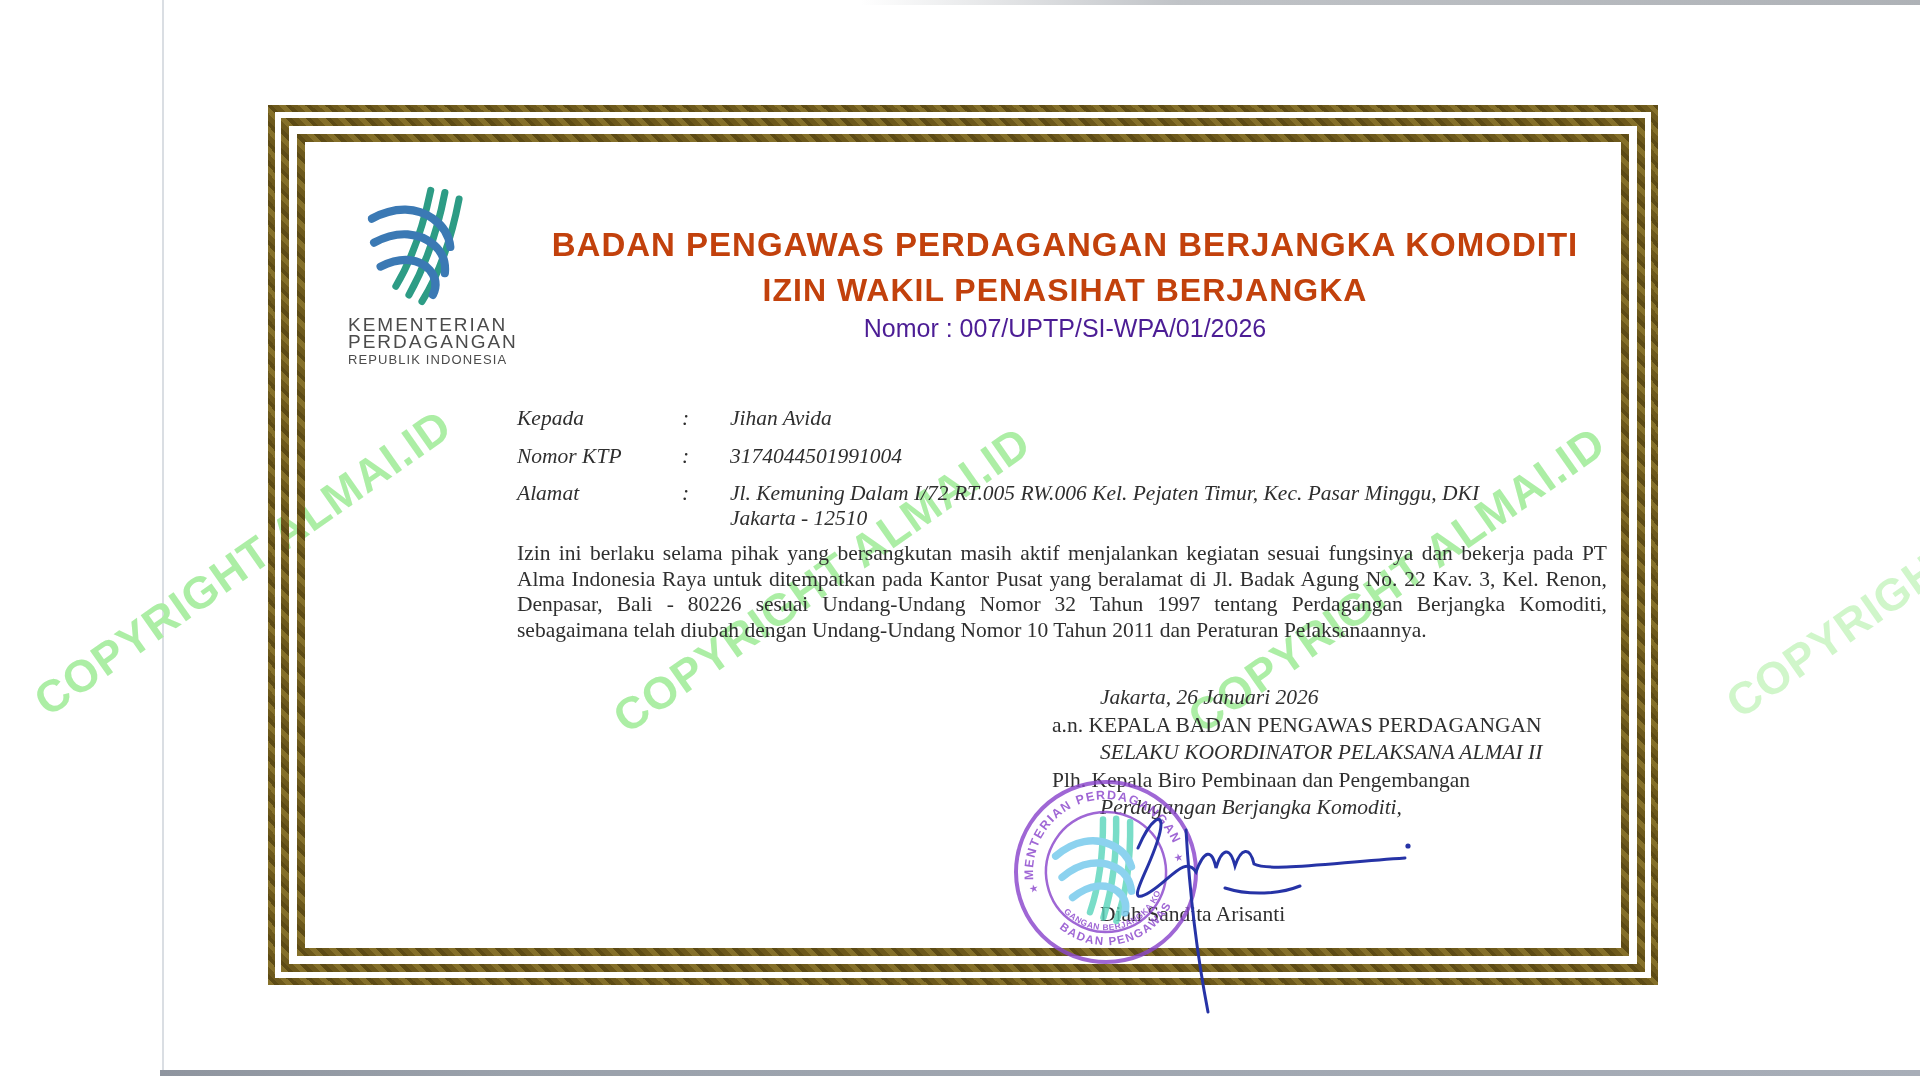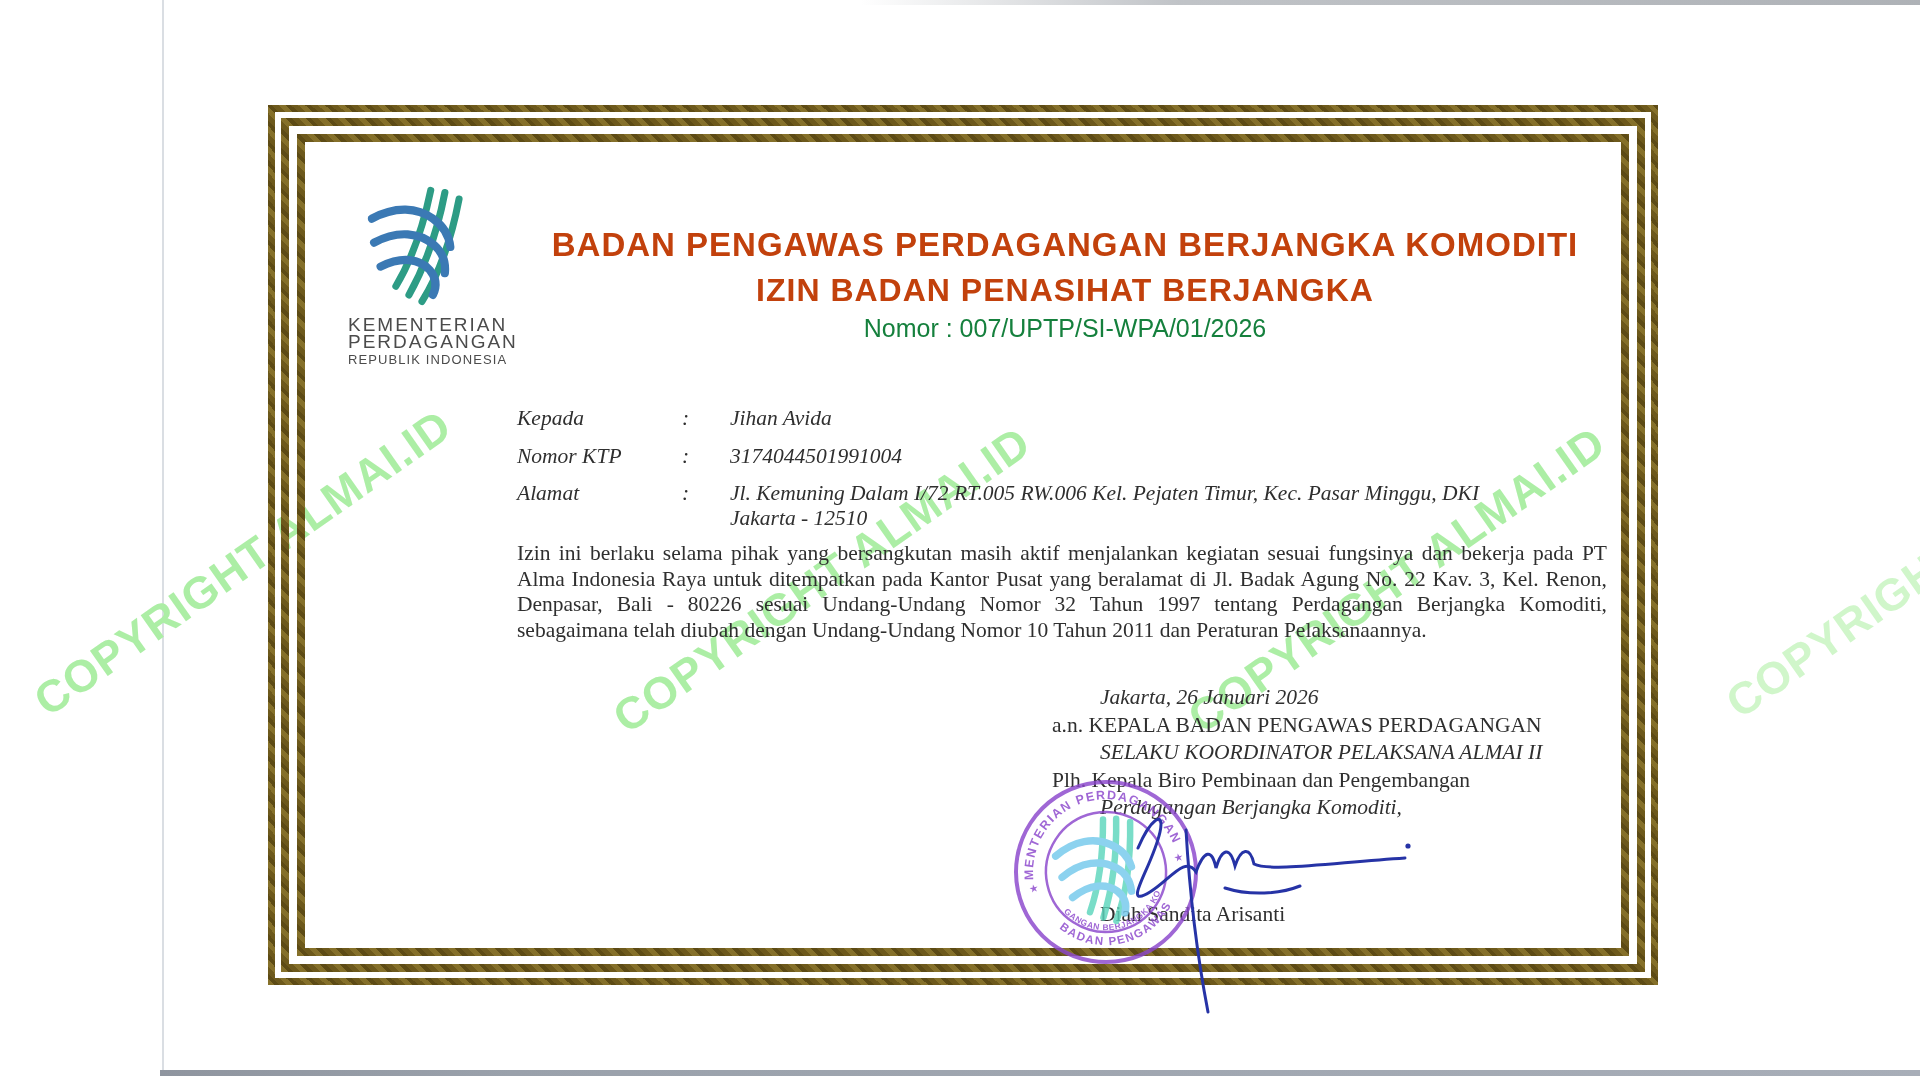--- a/index.html
+++ b/index.html
@@ -37,21 +37,21 @@
   .content{position:absolute;left:0;top:0;width:1920px;height:1080px;z-index:3;}
   .agency-logo{position:absolute;left:366px;top:186px;width:112px;height:122px;}
   .ministry{position:absolute;left:348px;top:316px;width:220px;
     font-family:"Liberation Sans", sans-serif;color:#4b4b4b;}
   .ministry .big{font-size:19px;line-height:17px;letter-spacing:2px;}
   .ministry .small{font-size:13px;line-height:15px;letter-spacing:1.1px;margin-top:2px;}
   .head-col{position:absolute;left:520px;width:1090px;text-align:center;
     font-family:"Liberation Sans", sans-serif;color:#c2410c;}
   .title1{top:226px;font-weight:bold;font-size:33px;letter-spacing:1px;}
   .title2{top:272px;font-weight:bold;font-size:32px;letter-spacing:1px;}
-  .nomor{top:314px;font-size:25px;color:#15803d;}
+  .nomor{top:314px;font-size:25px;color:#4c1d95;}
   .diberikan{top:360px;font-weight:bold;font-size:24px;}
   .recipient{position:absolute;left:517px;top:406px;width:1095px;font-size:21.5px;}
   .rrow{display:grid;grid-template-columns:165px 48px 770px;margin-bottom:12.5px;line-height:25px;font-style:italic;}
   .para{position:absolute;left:517px;top:541px;width:1090px;
     font-size:21.5px;line-height:25.5px;text-align:justify;}
   .sigblock{position:absolute;left:1052px;top:684px;width:560px;font-size:21.5px;line-height:27.5px;}
   .sigblock .ind{margin-left:48px;font-style:italic;}
   .signer{margin-left:48px;margin-top:79px;}
   
   .stamp{position:absolute;left:1012px;top:778px;width:188px;height:188px;z-index:4;
@@ -99,21 +99,21 @@
     <use href="#weave-logo"></use>
   </svg>
 
   <div class="ministry">
     <div class="big">KEMENTERIAN</div>
     <div class="big">PERDAGANGAN</div>
     <div class="small">REPUBLIK INDONESIA</div>
   </div>
 
   <div class="head-col title1" style="position:absolute">BADAN PENGAWAS PERDAGANGAN BERJANGKA KOMODITI</div>
-  <div class="head-col title2" style="position:absolute">IZIN BADAN PENASIHAT BERJANGKA</div>
+  <div class="head-col title2" style="position:absolute">IZIN WAKIL PENASIHAT BERJANGKA</div>
   <div class="head-col nomor" style="position:absolute">Nomor : 007/UPTP/SI-WPA/01/2026</div>
 
   <div class="recipient">
     <div class="rrow">
       <span>Kepada</span>
       <span>:</span>
       <span>Jihan Avida</span>
     </div>
     <div class="rrow">
       <span>Nomor KTP</span>

